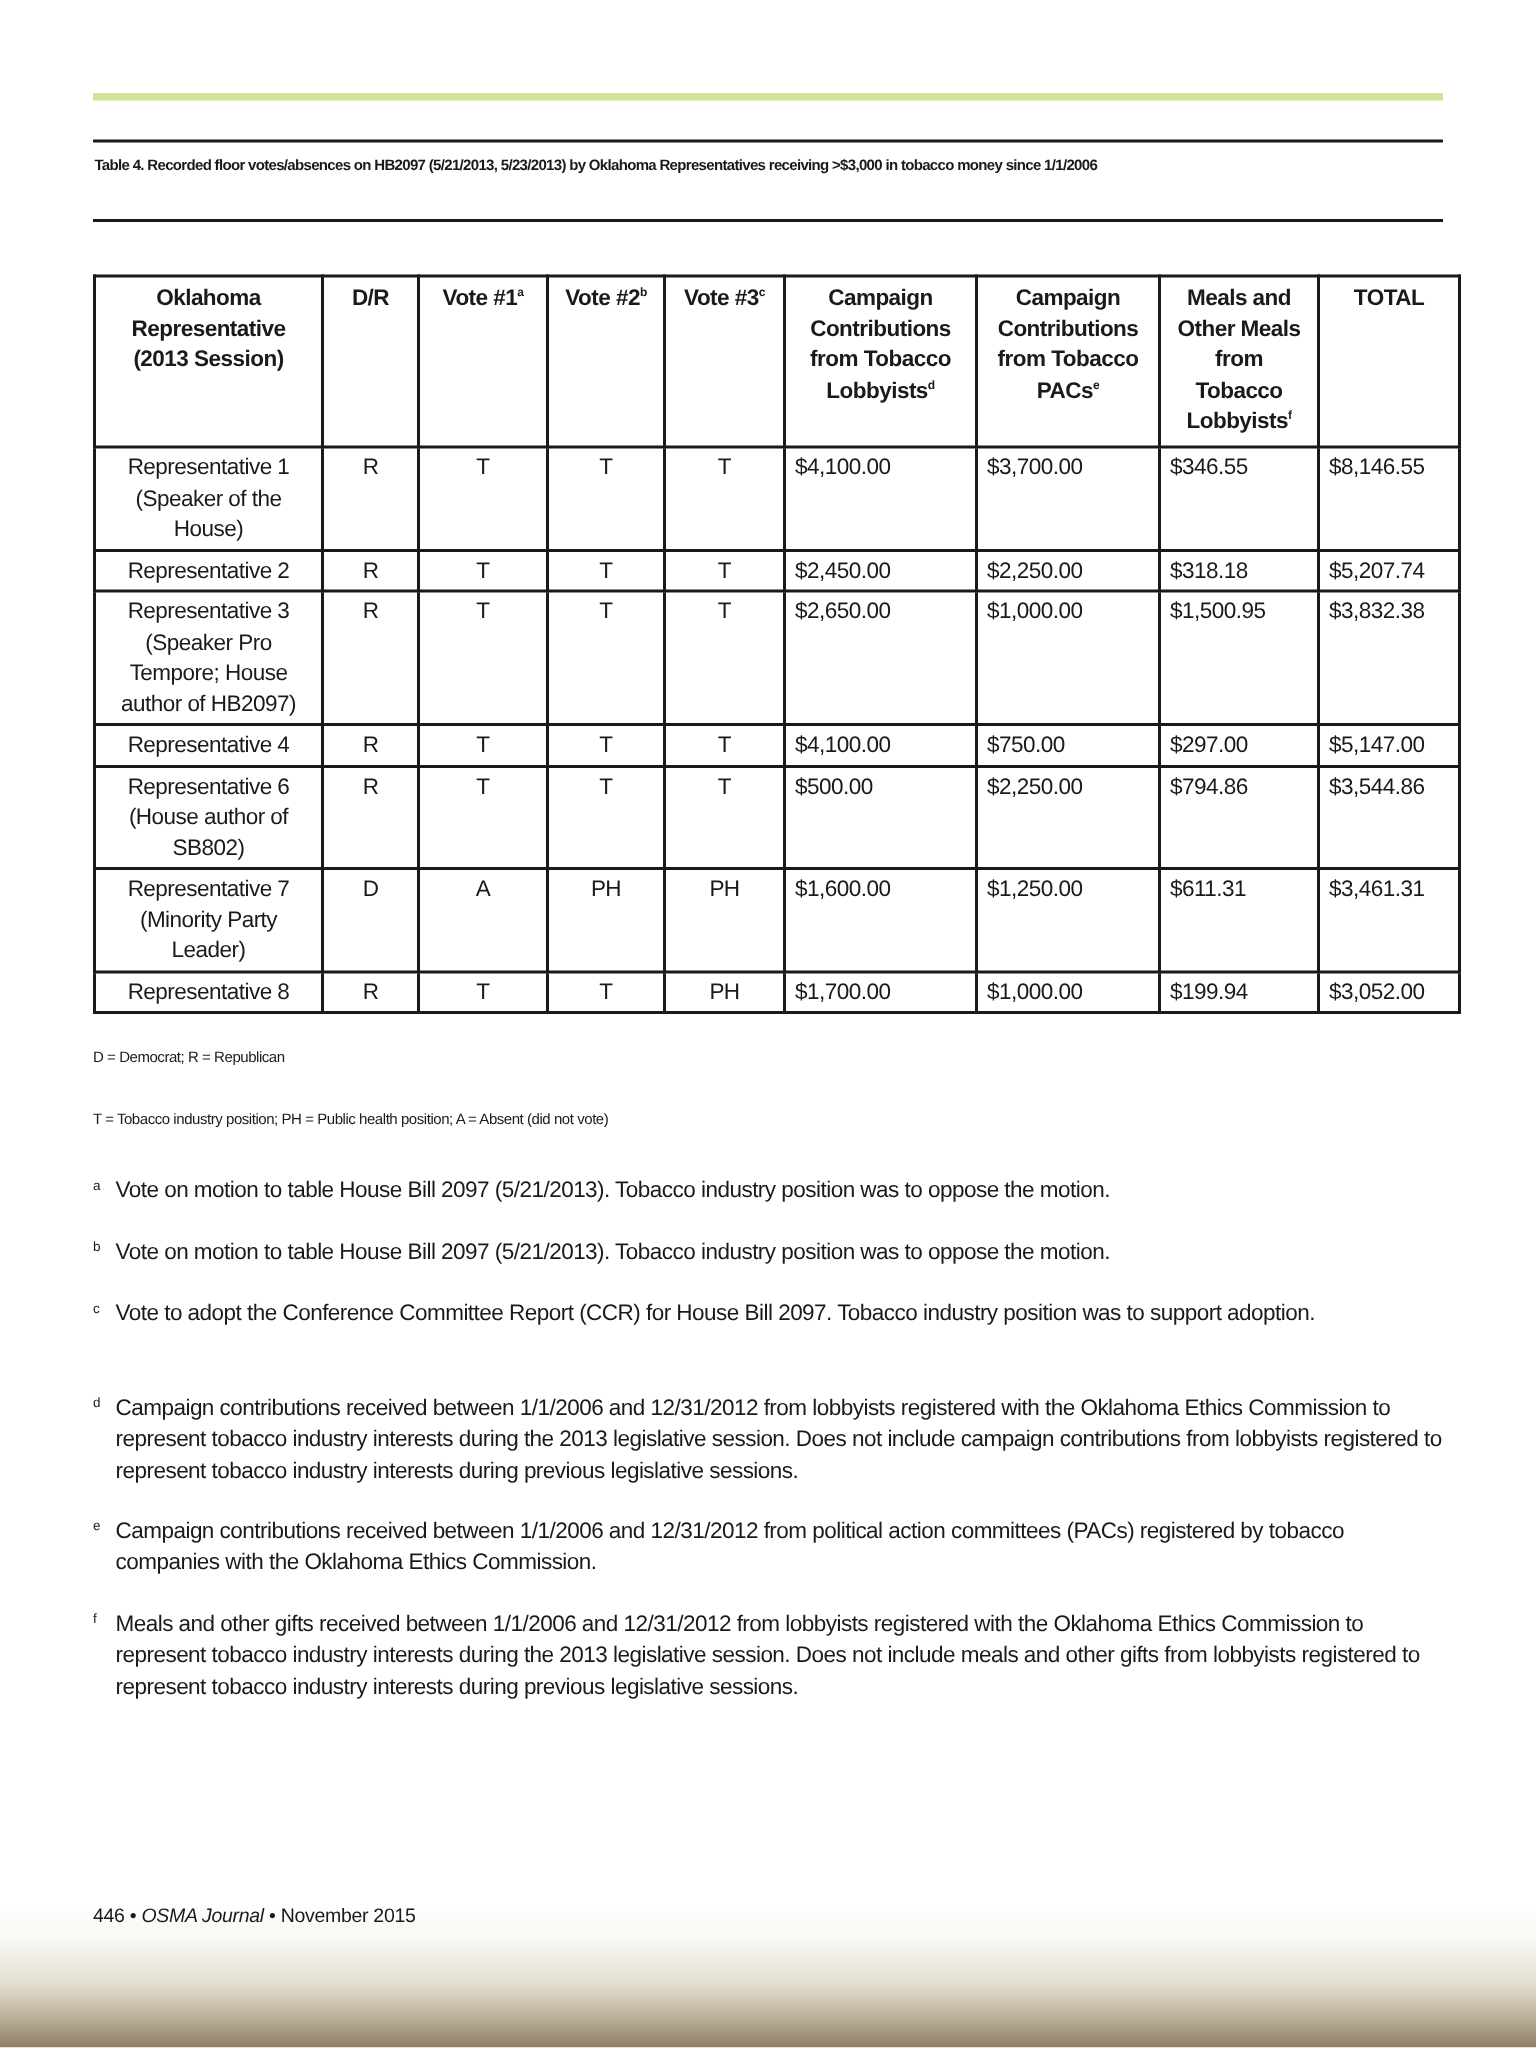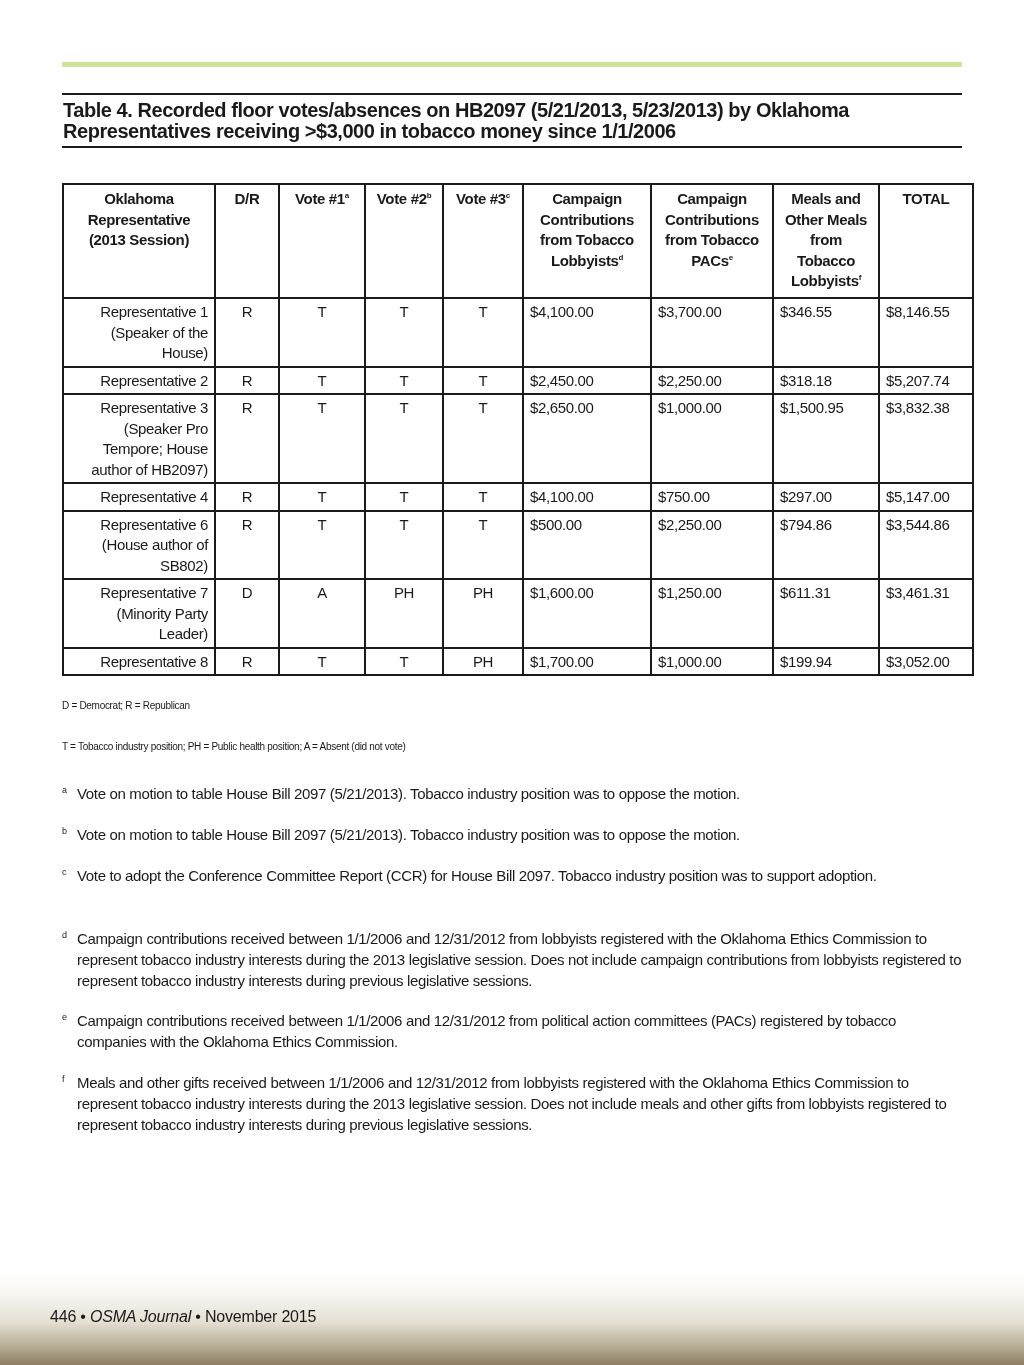--- a/index.html
+++ b/index.html
@@ -10,55 +10,55 @@
   }
   .green-bar {
     position: absolute; left: 62px; top: 62px; width: 900px; height: 5px;
     background: #cfe39a;
   }
   .caption-rule-top {
     position: absolute; left: 62px; top: 93px; width: 900px; height: 2px; background: #1a1a1a;
   }
   .caption {
     position: absolute; left: 63px; top: 100px; width: 905px;
-    font-size: 20px; font-weight: bold; line-height: 21px; letter-spacing: -0.45px;
+    font-size: 10px; font-weight: bold; line-height: 21px; letter-spacing: -0.45px;
   }
   .caption-rule-bottom {
     position: absolute; left: 62px; top: 146px; width: 900px; height: 2px; background: #1a1a1a;
   }
   table.data {
     position: absolute; left: 62px; top: 167px; width: 900px;
     border-collapse: collapse; table-layout: fixed;
     font-size: 15px; letter-spacing: -0.35px; margin-top: 16px;
   }
   table.data th, table.data td {
     border: 2px solid #1a1a1a; vertical-align: top;
     padding: 3px 6px 2px 6px; line-height: 20.5px;
   }
   table.data th {
     font-weight: bold; text-align: center; padding-top: 4px; padding-bottom: 4px;
   }
   table.data th sup, .fn sup {
     font-size: 8px; vertical-align: super; line-height: 0;
   }
-  td.name { text-align: right; }
+  td.name { text-align: center; }
   td.center { text-align: center; }
   td.money { text-align: left; }
   .legend {
     position: absolute; left: 62px; width: 900px; font-size: 10px; letter-spacing: -0.3px;
   }
   .fn {
     position: absolute; left: 62px; width: 905px; font-size: 15px; line-height: 21px; letter-spacing: -0.35px;
   }
   .fn .mark {
     position: absolute; left: 0; top: -3px; font-size: 9px;
   }
   .fn .txt { display: block; padding-left: 15px; }
   .footer {
-    position: absolute; left: 50px; top: 1269px; font-size: 16px; letter-spacing: -0.2px; margin-top: 39px;
+    position: absolute; left: 62px; top: 1269px; font-size: 13px; letter-spacing: -0.2px;
   }
   .footer em { font-style: italic; }
   .bottom-gradient {
     position: absolute; left: 0; top: 1270px; width: 1024px; height: 95px;
     background: linear-gradient(to bottom, rgba(255,255,255,0) 0%, #f7f6f2 25%, #e3dfd2 55%, #b9ae97 80%, #8c7e62 100%);
     z-index: -1;
   }
 </style>
 </head>
 <body>

